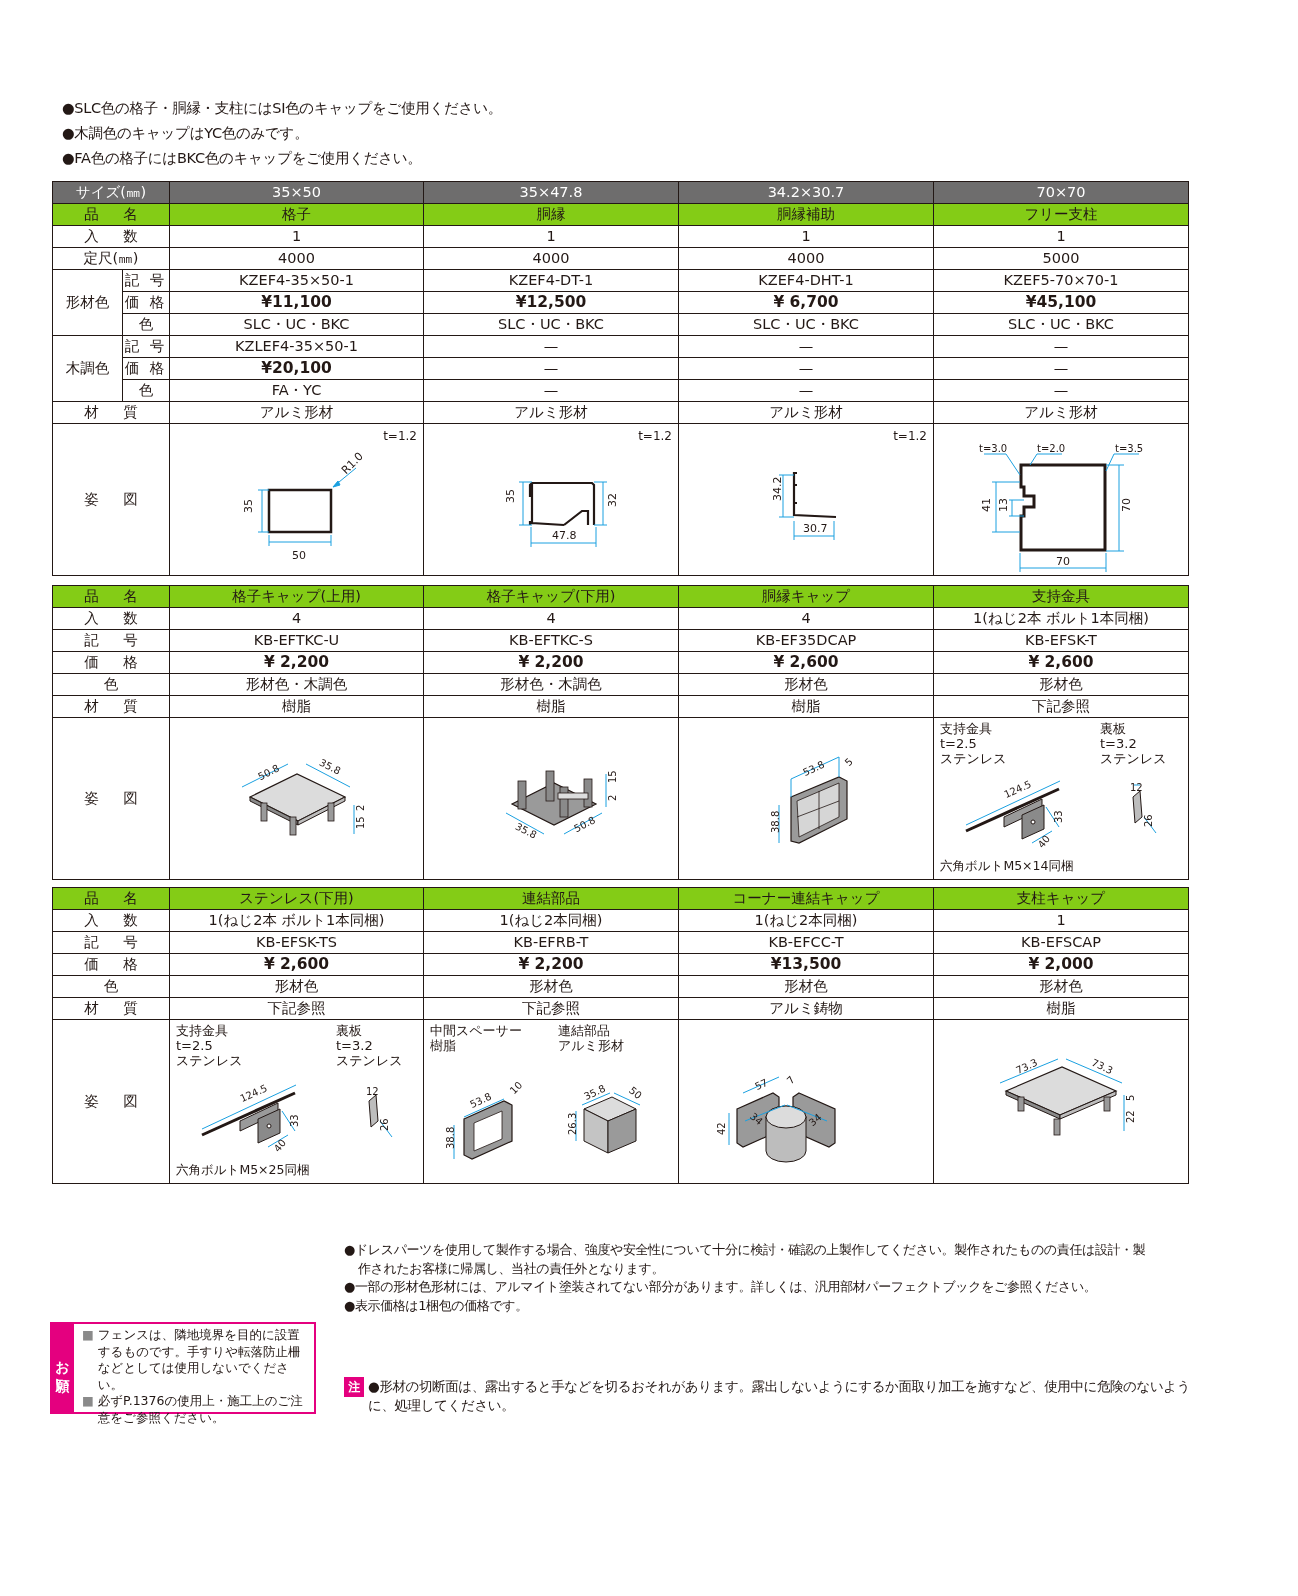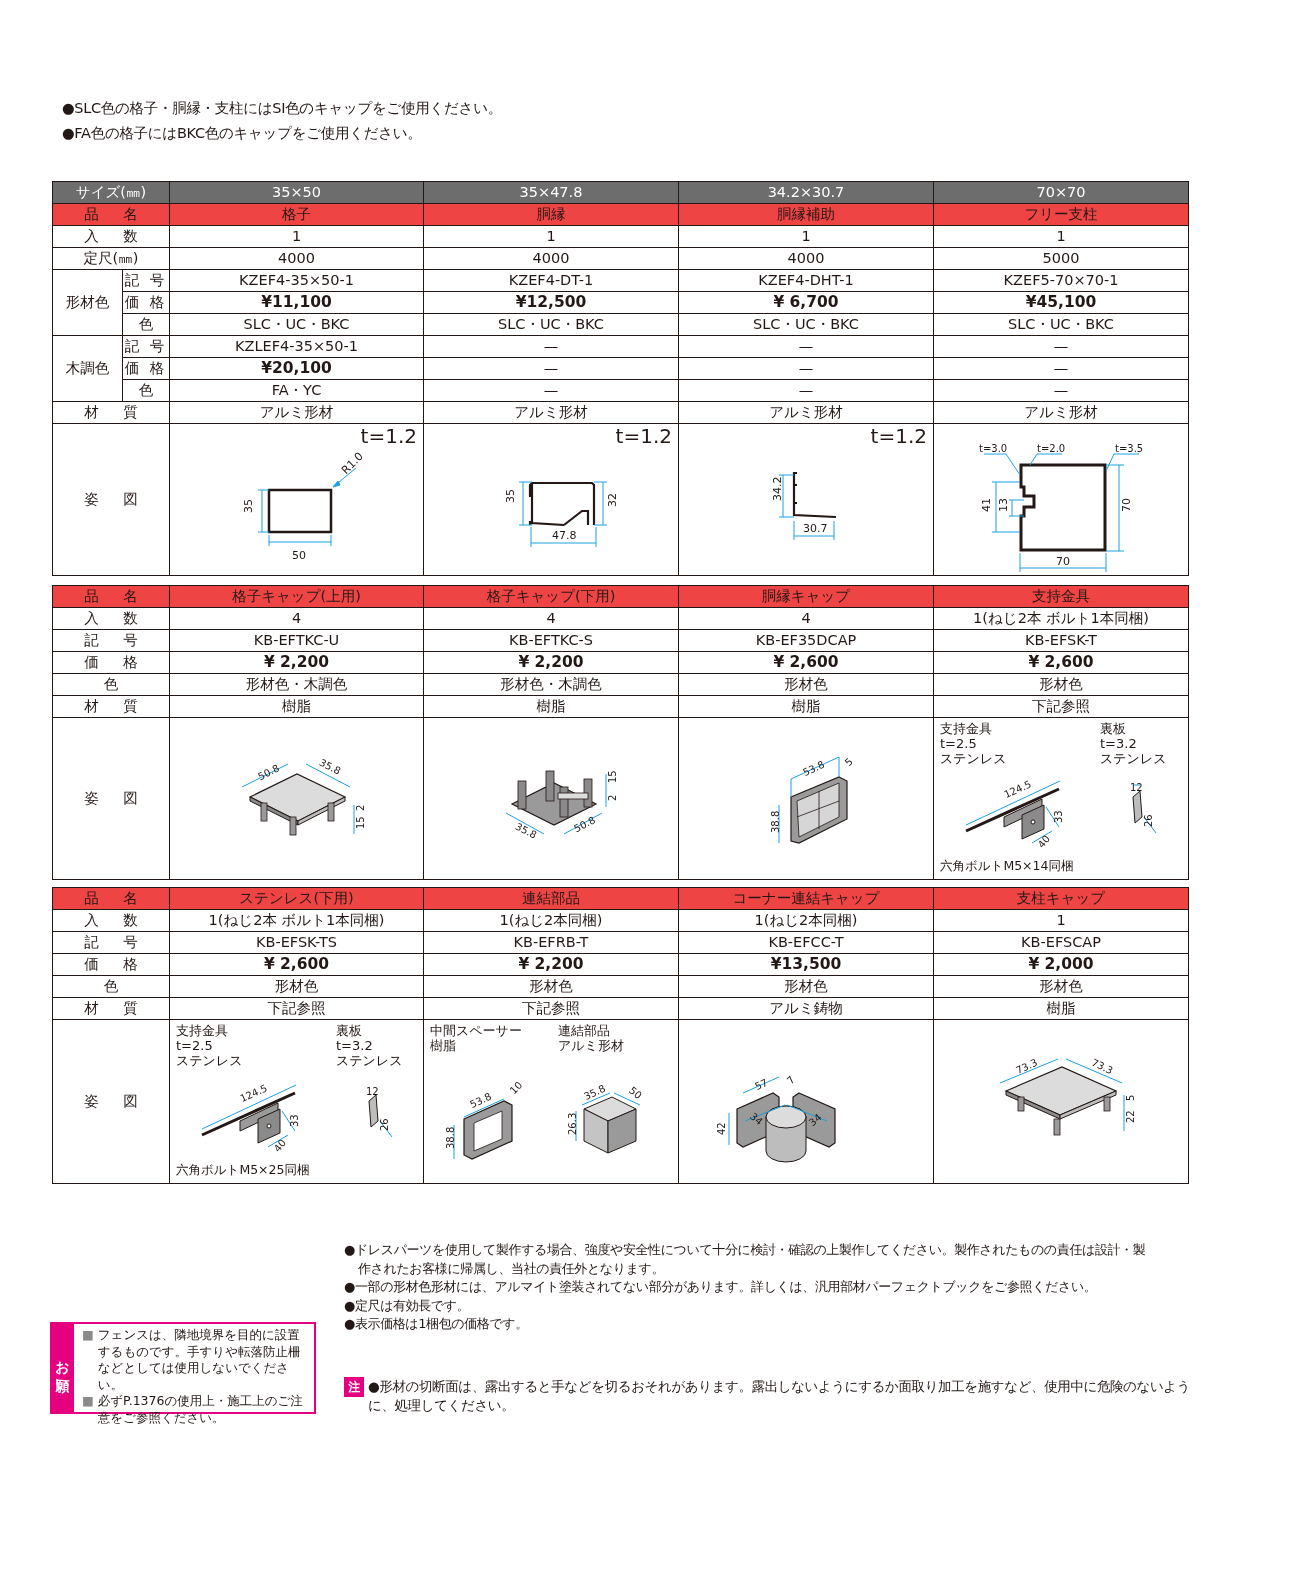--- a/index.html
+++ b/index.html
@@ -15,28 +15,28 @@
   table.spec {
     position: absolute; left: 52px; width: 1136px;
     border-collapse: collapse; table-layout: fixed;
     font-size: 14.5px;
   }
   table.spec td {
     border: 1.4px solid #231815; text-align: center; vertical-align: middle;
     height: 22px; padding: 0; line-height: 19px; white-space: nowrap;
   }
   table.spec tr.hdr td { background: #6e6d6d; color: #ffffff; }
-  table.spec tr.name td { background: #ef4444; }
+  table.spec tr.name td { background: #84cc16; }
   .lbl { letter-spacing: 10px; padding-left: 10px !important; }
   .lbl2 { letter-spacing: 3px; }
   .price { font-weight: bold; font-size: 15.5px; }
   td.drawing { height: auto; position: relative; }
   .fig { position: relative; width: 100%; height: 100%; }
   .fig svg { position: absolute; left: 0; top: 0; }
-  .tlabel { position: absolute; right: 6px; top: 2px; font-size: 20px; }
+  .tlabel { position: absolute; right: 6px; top: 2px; font-size: 12px; }
   .figtext { position: absolute; font-size: 13px; line-height: 15px; text-align: left; white-space: pre-line; }
   .figcap { position: absolute; font-size: 12.5px; left: 6px; bottom: 4px; text-align: left; }
 
   .bottom-notes { position: absolute; left: 344px; top: 1241px; font-size: 13px; line-height: 18.5px; letter-spacing: -0.4px; width: 870px; }
   .bottom-notes div { white-space: nowrap; }
   .bottom-notes .indent { padding-left: 14px; }
 
   .warning-box {
     position: absolute; left: 50px; top: 1322px; width: 266px; height: 92px;
     border: 2px solid #e4007f; display: flex;
@@ -52,20 +52,21 @@
   .warning-body .item span.txt { flex: 1; }
 
   .caution { position: absolute; left: 344px; top: 1377px; display: flex; font-size: 13.5px; line-height: 18.5px; letter-spacing: -0.4px; width: 870px; }
   .caution-tag { width: 20px; height: 20px; background: #e4007f; color: #fff; font-weight: bold; font-size: 12px; display: flex; align-items: center; justify-content: center; margin-right: 4px; flex: none; margin-top: 0px; }
 </style>
 </head>
 <body>
 
 <div class="top-notes">
   <div>●SLC色の格子・胴縁・支柱にはSI色のキャップをご使用ください。</div>
+  <div>●木調色のキャップはYC色のみです。</div>
   <div>●FA色の格子にはBKC色のキャップをご使用ください。</div>
 </div>
 
 <table class="spec" style="top:181px;">
   <colgroup>
       <col style="width:70px">
       <col style="width:47px">
       <col style="width:254px">
       <col style="width:255px">
       <col style="width:255px">
@@ -554,21 +555,20 @@
       </div>
     </td>
   </tr>
 </tbody>
   </table>
 
 <div class="bottom-notes">
   <div>●ドレスパーツを使用して製作する場合、強度や安全性について十分に検討・確認の上製作してください。製作されたものの責任は設計・製</div>
   <div class="indent">作されたお客様に帰属し、当社の責任外となります。</div>
   <div>●一部の形材色形材には、アルマイト塗装されてない部分があります。詳しくは、汎用部材パーフェクトブックをご参照ください。</div>
-  <div>●定尺は有効長です。</div>
   <div>●表示価格は1梱包の価格です。</div>
 </div>
 
 <div class="warning-box">
   <div class="warning-tag">お願い</div>
   <div class="warning-body">
     <div class="item">
       <span class="sq">■</span>
       <span class="txt">フェンスは、隣地境界を目的に設置するものです。手すりや転落防止柵などとしては使用しないでください。</span>
     </div>

